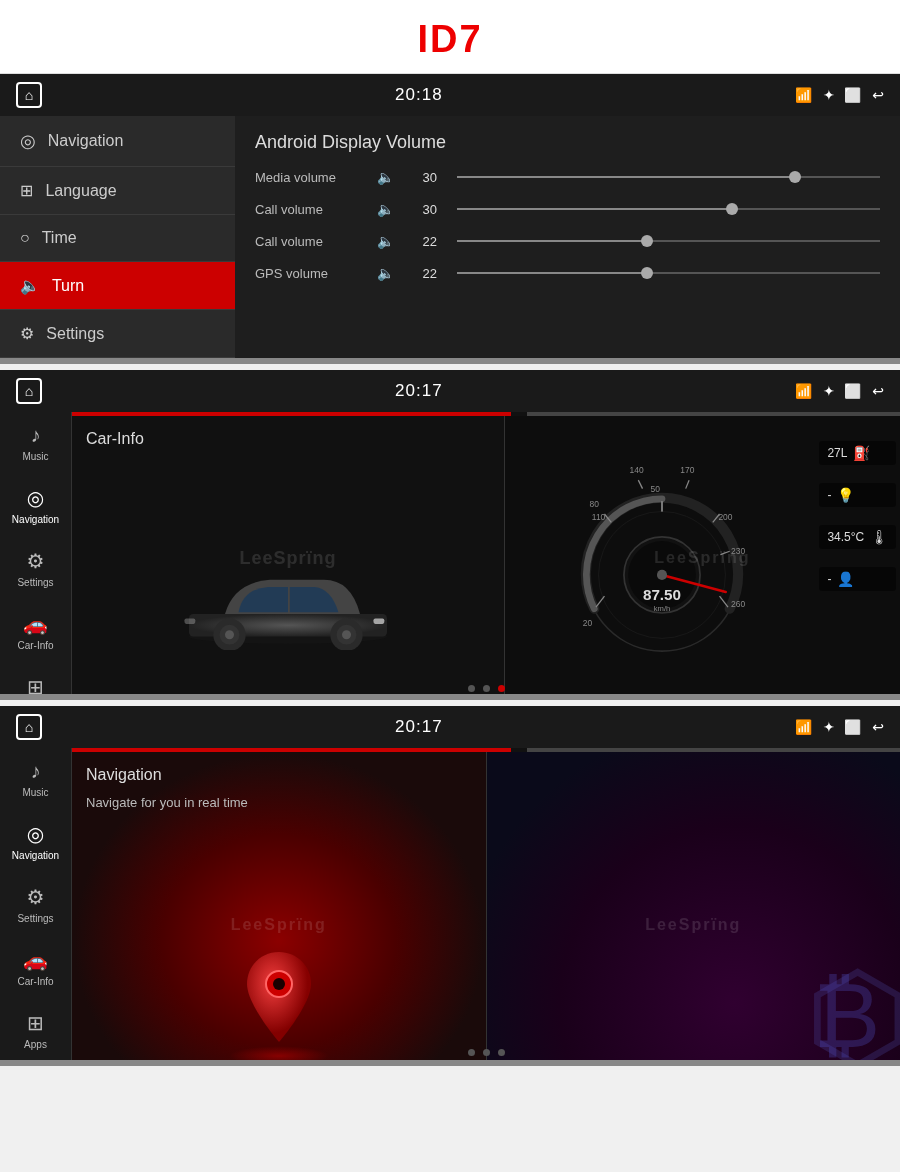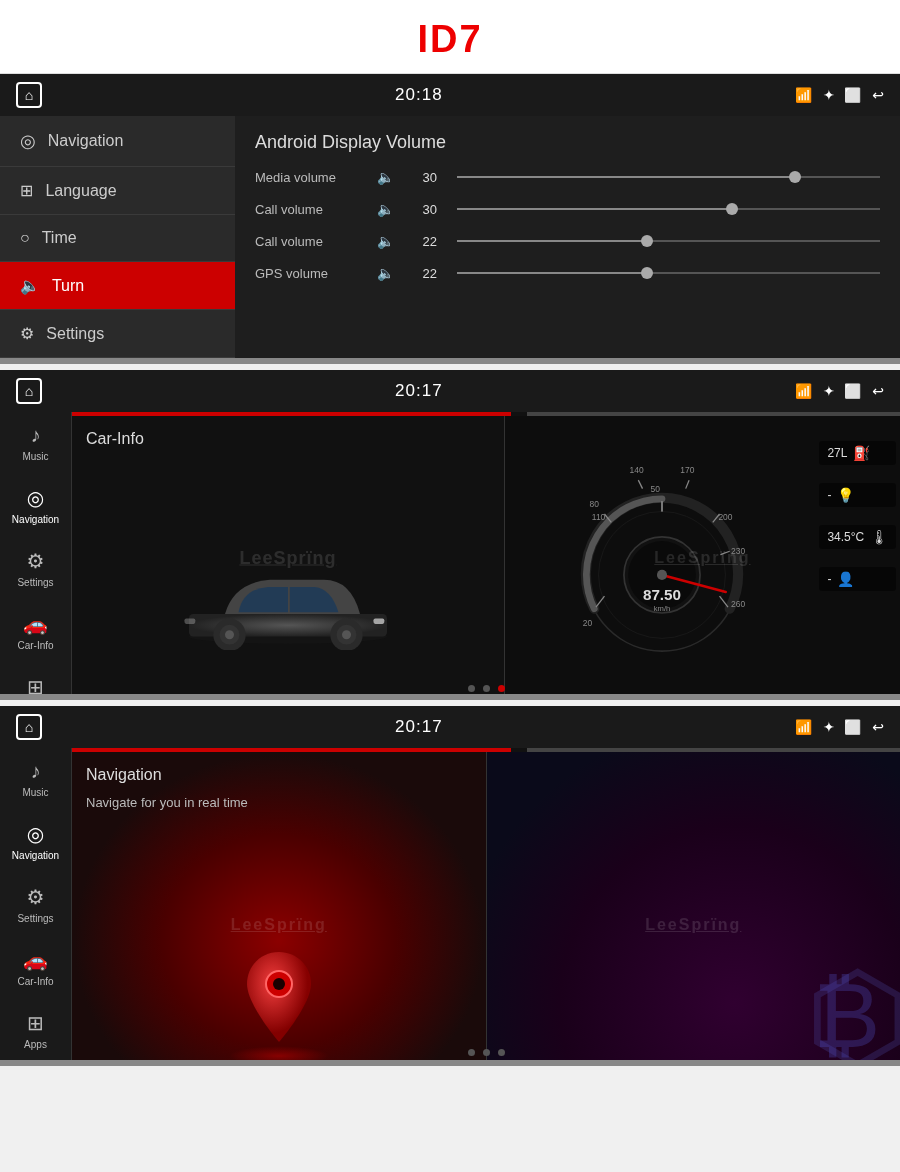--- a/index.html
+++ b/index.html
@@ -285,21 +285,20 @@
       top: 50%;
       left: 50%;
       transform: translate(-50%, -50%);
       font-size: 22px;
       color: rgba(255,255,255,0.12);
       font-weight: bold;
       white-space: nowrap;
       pointer-events: none;
       z-index: 10;
       letter-spacing: 2px;
-      text-decoration: underline;
     }
 
     
     .speedo-svg { overflow: visible; }
 
     
     .bottom-red-bar {
       position: absolute;
       bottom: 0;
       left: 0;

